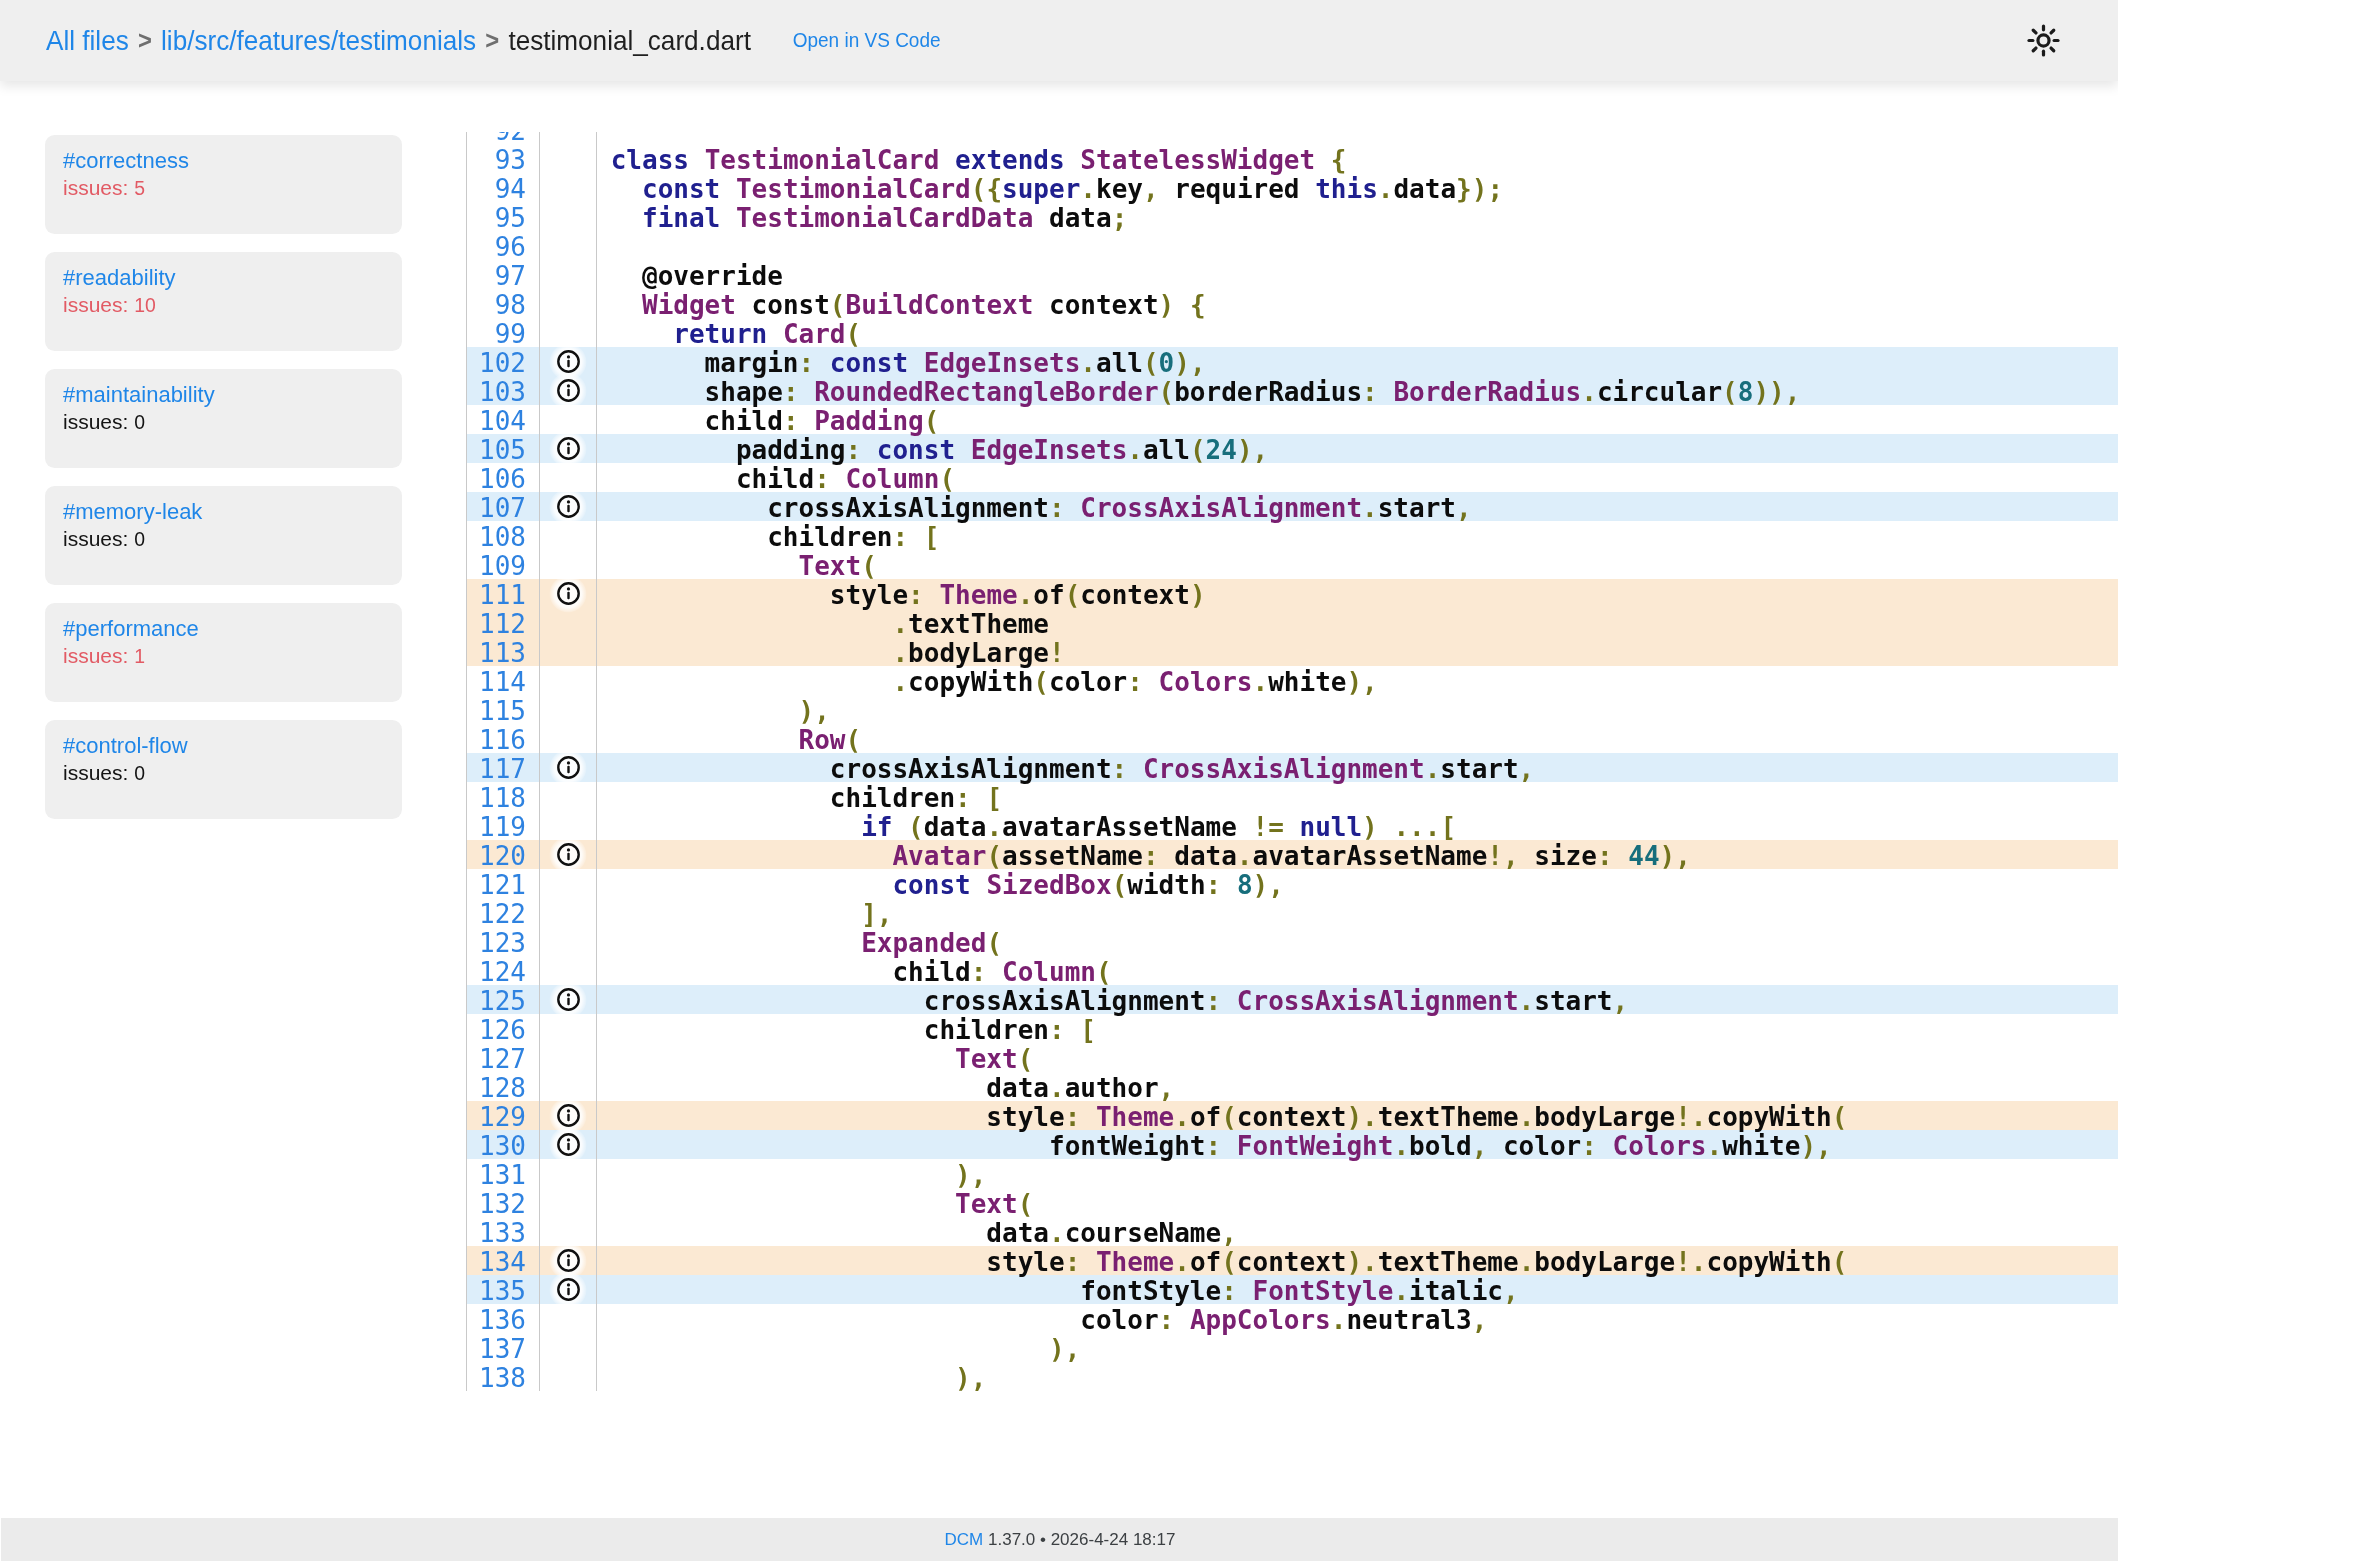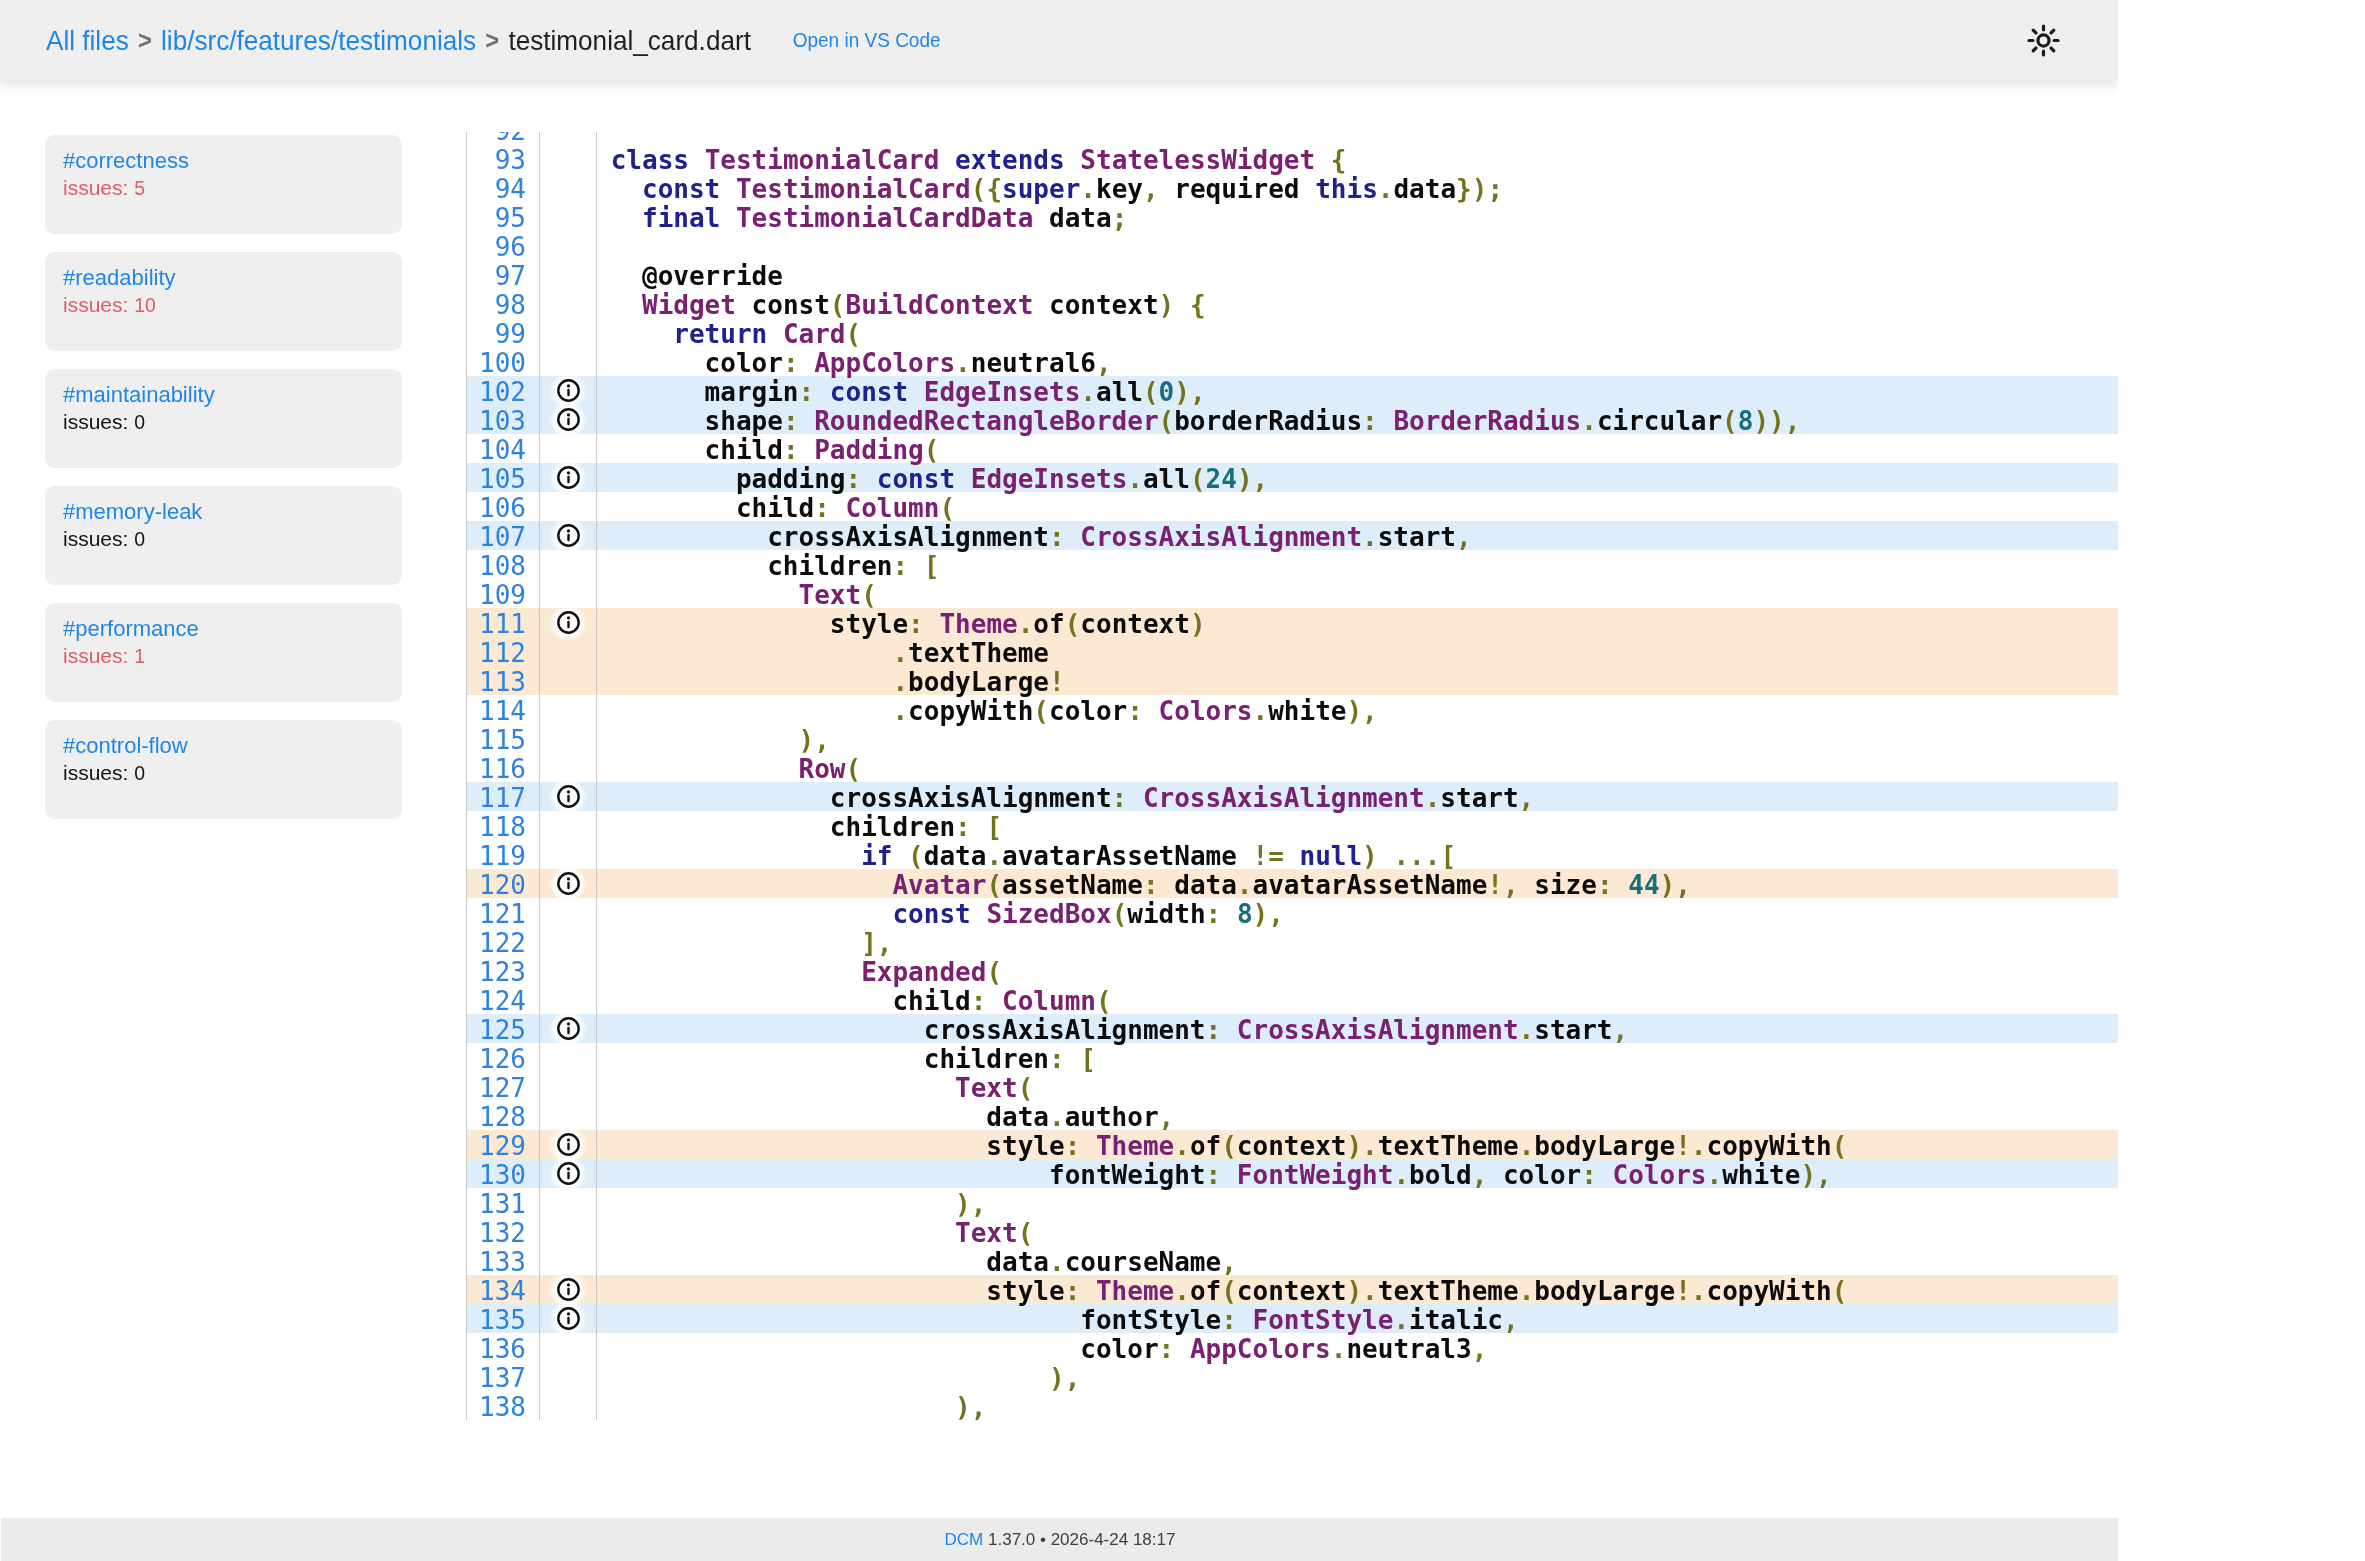--- a/index.html
+++ b/index.html
@@ -122,21 +122,20 @@
   <main class="code-pane">
     <div class="code-inner" id="code-inner">
         <div class="row"><span class="cell-num">92</span><span class="cell-ico"></span><span class="cell-code"></span></div>
         <div class="row"><span class="cell-num">93</span><span class="cell-ico"></span><span class="cell-code"><span class="tk-k">class</span><span> </span><span class="tk-t">TestimonialCard</span><span> </span><span class="tk-k">extends</span><span> </span><span class="tk-t">StatelessWidget</span><span> </span><span class="tk-p">{</span></span></div>
         <div class="row"><span class="cell-num">94</span><span class="cell-ico"></span><span class="cell-code"><span>  </span><span class="tk-k">const</span><span> </span><span class="tk-t">TestimonialCard</span><span class="tk-p">({</span><span class="tk-k">super</span><span class="tk-p">.</span><span>key</span><span class="tk-p">,</span><span> required </span><span class="tk-k">this</span><span class="tk-p">.</span><span>data</span><span class="tk-p">});</span></span></div>
         <div class="row"><span class="cell-num">95</span><span class="cell-ico"></span><span class="cell-code"><span>  </span><span class="tk-k">final</span><span> </span><span class="tk-t">TestimonialCardData</span><span> data</span><span class="tk-p">;</span></span></div>
         <div class="row"><span class="cell-num">96</span><span class="cell-ico"></span><span class="cell-code"></span></div>
         <div class="row"><span class="cell-num">97</span><span class="cell-ico"></span><span class="cell-code"><span>  @override</span></span></div>
         <div class="row"><span class="cell-num">98</span><span class="cell-ico"></span><span class="cell-code"><span>  </span><span class="tk-t">Widget</span><span> const</span><span class="tk-p">(</span><span class="tk-t">BuildContext</span><span> context</span><span class="tk-p">)</span><span> </span><span class="tk-p">{</span></span></div>
         <div class="row"><span class="cell-num">99</span><span class="cell-ico"></span><span class="cell-code"><span>    </span><span class="tk-k">return</span><span> </span><span class="tk-t">Card</span><span class="tk-p">(</span></span></div>
-        <div class="row"><span class="cell-num">100</span><span class="cell-ico"></span><span class="cell-code"><span>      color</span><span class="tk-p">:</span><span> </span><span class="tk-t">AppColors</span><span class="tk-p">.</span><span>neutral6</span><span class="tk-p">,</span></span></div>
         <div class="row hb"><span class="cell-num">102</span><span class="cell-ico"><span class="info-badge"><svg width="24" height="24" viewBox="0 0 24 24">
                 <circle cx="12" cy="12" r="10.2" fill="none" stroke="#101010" stroke-width="2.4"></circle>
                 <circle cx="12" cy="7.4" r="1.6" fill="#101010"></circle>
                 <rect x="10.8" y="10.2" width="2.4" height="7.6" rx="1" fill="#101010"></rect>
               </svg></span></span><span class="cell-code"><span>      margin</span><span class="tk-p">:</span><span> </span><span class="tk-k">const</span><span> </span><span class="tk-t">EdgeInsets</span><span class="tk-p">.</span><span>all</span><span class="tk-p">(</span><span class="tk-n">0</span><span class="tk-p">),</span></span></div>
         <div class="row hb"><span class="cell-num">103</span><span class="cell-ico"><span class="info-badge"><svg width="24" height="24" viewBox="0 0 24 24">
                 <circle cx="12" cy="12" r="10.2" fill="none" stroke="#101010" stroke-width="2.4"></circle>
                 <circle cx="12" cy="7.4" r="1.6" fill="#101010"></circle>
                 <rect x="10.8" y="10.2" width="2.4" height="7.6" rx="1" fill="#101010"></rect>
               </svg></span></span><span class="cell-code"><span>      shape</span><span class="tk-p">:</span><span> </span><span class="tk-t">RoundedRectangleBorder</span><span class="tk-p">(</span><span>borderRadius</span><span class="tk-p">:</span><span> </span><span class="tk-t">BorderRadius</span><span class="tk-p">.</span><span>circular</span><span class="tk-p">(</span><span class="tk-n">8</span><span class="tk-p">)),</span></span></div>

